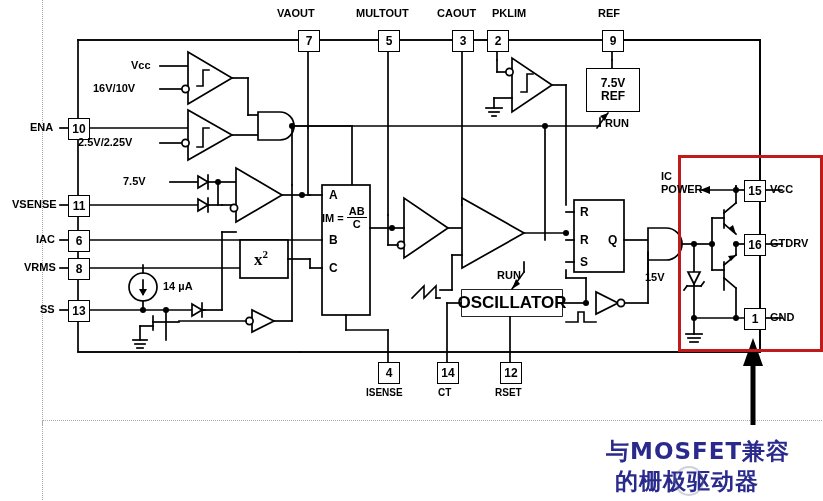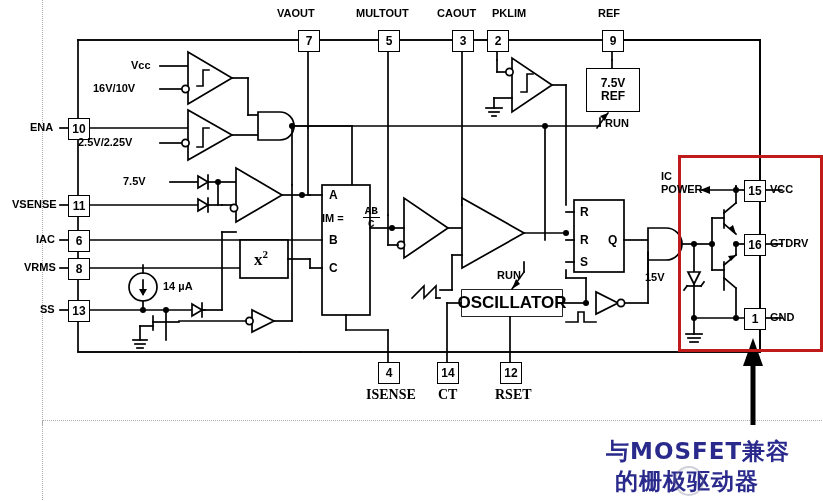--- a/index.html
+++ b/index.html
@@ -3,21 +3,21 @@
 <meta charset="utf-8">
 <style>
   html,body{margin:0;padding:0;background:#ffffff;}
   body{width:823px;height:501px;position:relative;overflow:hidden;
        font-family:"Liberation Sans",sans-serif;}
   #stage{position:absolute;left:0;top:0;width:823px;height:414px;}
   svg{position:absolute;left:0;top:0;}
   .lbl{position:absolute;font-family:"Liberation Sans",sans-serif;
        font-weight:bold;color:#000;white-space:nowrap;line-height:1;}
   .t11{font-size:11px;}
-  .t10{font-size:14px;font-family:Liberation Serif, serif;}
+  .t10{font-size:10px;}
   .t12{font-size:12px;}
   .pinnum{position:absolute;width:20px;height:20px;border:1.6px solid #000;
           background:#fff;font-size:12px;font-weight:bold;color:#000;
           display:flex;align-items:center;justify-content:center;
           font-family:"Liberation Sans",sans-serif;}
   .blockbox{position:absolute;border:1.6px solid #000;background:#fff;
             display:flex;align-items:center;justify-content:center;
             font-weight:bold;color:#000;text-align:center;line-height:1.05;
             font-family:"Liberation Sans",sans-serif;}
   .cn{position:absolute;color:#2a2a8c;font-size:23px;font-weight:bold;
@@ -364,21 +364,21 @@
     <span>x</span><sup style="font-size:11px;">2</sup>
   </div>
 
   <div class="lbl t12" style="left:329px;top:189px;">A</div>
   <div class="lbl t12" style="left:329px;top:234px;">B</div>
   <div class="lbl t12" style="left:329px;top:262px;">C</div>
 
   <div style="position:absolute;left:322px;top:205px;display:flex;align-items:center;
               font-family:'Liberation Sans',sans-serif;font-weight:bold;font-size:11px;color:#000;">
     <span>IM =</span>
-    <span style="display:inline-block;text-align:center;margin-left:19px;font-family:Liberation Mono, monospace;">
+    <span style="display:inline-block;text-align:center;margin-left:3px;">
       <span style="display:block;border-bottom:1.6px solid #000;padding:0 2px;">AB</span>
       <span style="display:block;padding:0 2px;">C</span>
     </span>
   </div>
 
   <div class="lbl t12" style="left:580px;top:206px;">R</div>
   <div class="lbl t12" style="left:580px;top:234px;">R</div>
   <div class="lbl t12" style="left:580px;top:256px;">S</div>
   <div class="lbl t12" style="left:608px;top:234px;">Q</div>
 

